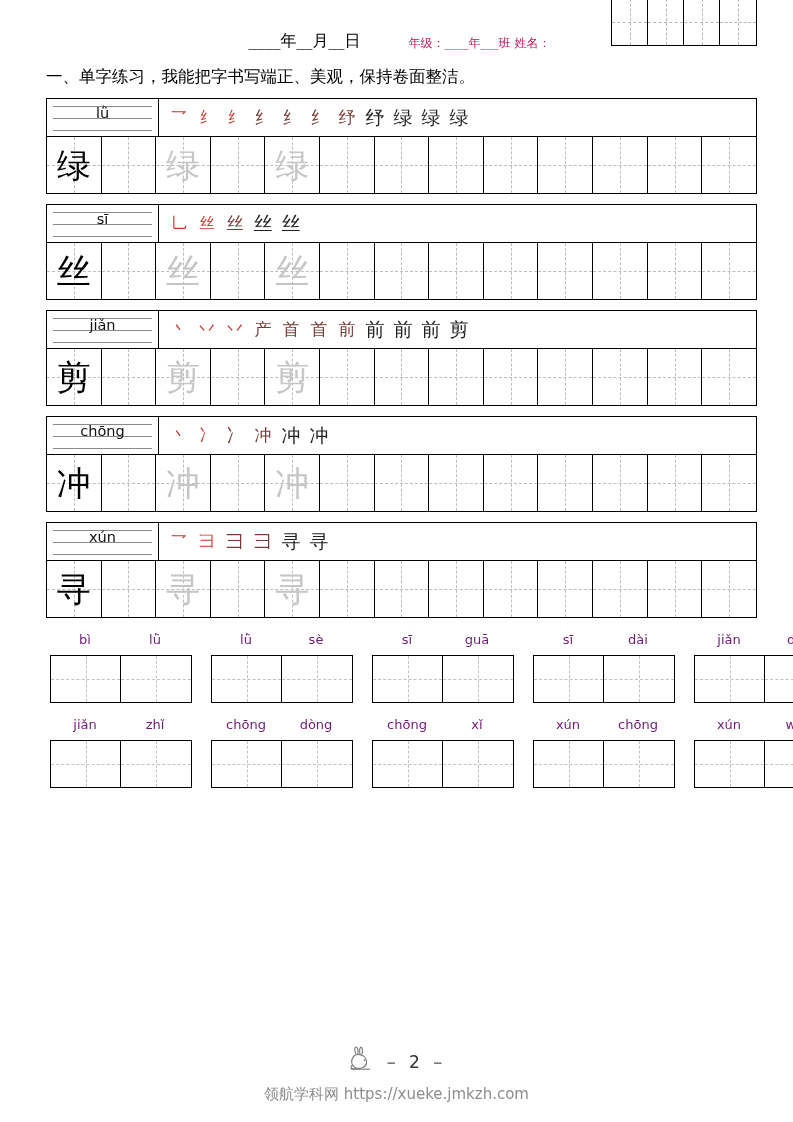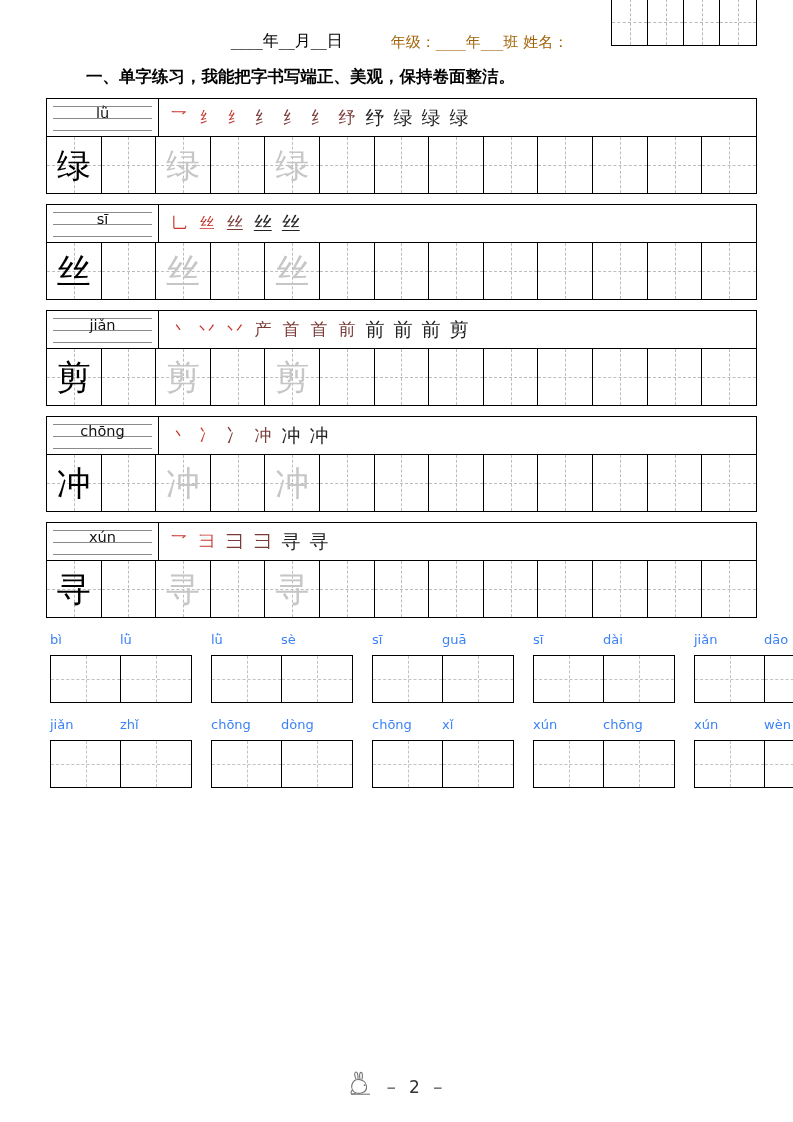--- a/index.html
+++ b/index.html
@@ -40,22 +40,22 @@
     justify-content: center;
   }
   .date-line {
     font-family: "DejaVu Serif", "Liberation Serif", serif;
     font-size: 16px;
     color: #000;
     white-space: nowrap;
   }
   .grade-line {
     font-family: "DejaVu Serif", "Liberation Serif", serif;
-    font-size: 15px;
-    color: #a16207;
+    font-size: 12px;
+    color: #be185d;
     white-space: nowrap;
     margin-left: 48px;
   }
   .name-grid {
     position: absolute;
     right: 36px;
     top: -2px;
     display: flex;
     border: 1.3px solid #000;
   }
@@ -73,26 +73,25 @@
     border-left: 1px dashed #b8b8b8;
   }
   .name-cell::after {
     top: 50%; left: 0; right: 0; height: 0;
     border-top: 1px dashed #b8b8b8;
   }
 
   
   .section-heading {
     font-family: "DejaVu Sans", "Liberation Sans", sans-serif;
-    font-weight: bold;
+    font-weight: normal;
     font-size: 16.5px;
     color: #000;
     padding: 14px 0 10px 46px;
     white-space: nowrap;
-    margin-left: 40px;
   }
 
   
   .practice-list { padding: 0 36px 0 46px; }
   .practice-block {
     border: 1.3px solid #000;
     margin-bottom: 10px;
     width: 711px;
   }
   .pb-top {
@@ -182,24 +181,24 @@
     padding-left: 4px;
   }
   .word-group { margin-right: 19px; }
   .word-group:last-child { margin-right: 0; }
   .wg-pinyin {
     display: flex;
     height: 20px;
   }
   .wg-pinyin span {
     width: 70px;
-    text-align: left;
+    text-align: center;
     font-family: "DejaVu Sans", "Liberation Sans", sans-serif;
     font-size: 13px;
-    color: #3b82f6;
+    color: #701a75;
   }
   .wg-boxes {
     display: flex;
     border: 1.3px solid #000;
     height: 48px;
     margin-top: 3px;
   }
   .wbox {
     width: 70px;
     border-right: 1.3px solid #000;
@@ -596,15 +595,16 @@
           <path d="M11 9 C9 5 9.5 2 11 2 C12.5 2 13.2 5 13 9"></path>
           <path d="M15 9 C14 5 14.8 2.2 16.2 2.4 C17.6 2.6 17.7 5.6 17 9.3"></path>
           <path d="M9.5 10.5 C7 13 6 17 7.5 20 C9 23 13 24 16.5 23 C20 22 22 19.5 21.5 16 C21 12.5 18 10 15 9.6 C13 9.3 11 9.5 9.5 10.5 Z"></path>
           <path d="M7.5 20 C6 21.5 5.5 23 6.5 23.6 C7.5 24.2 9.5 23.8 10.5 23"></path>
           <circle cx="19.6" cy="15.2" r="0.9" fill="#777" stroke="none"></circle>
           <path d="M6 24.2 L25 24.2"></path>
         </svg>
       </span>
       <span class="page-num">－ 2 －</span>
     </div>
+    <div class="watermark">领航学科网 https://xueke.jmkzh.com</div>
   </div>
 
 </div>
 
 </body></html>

